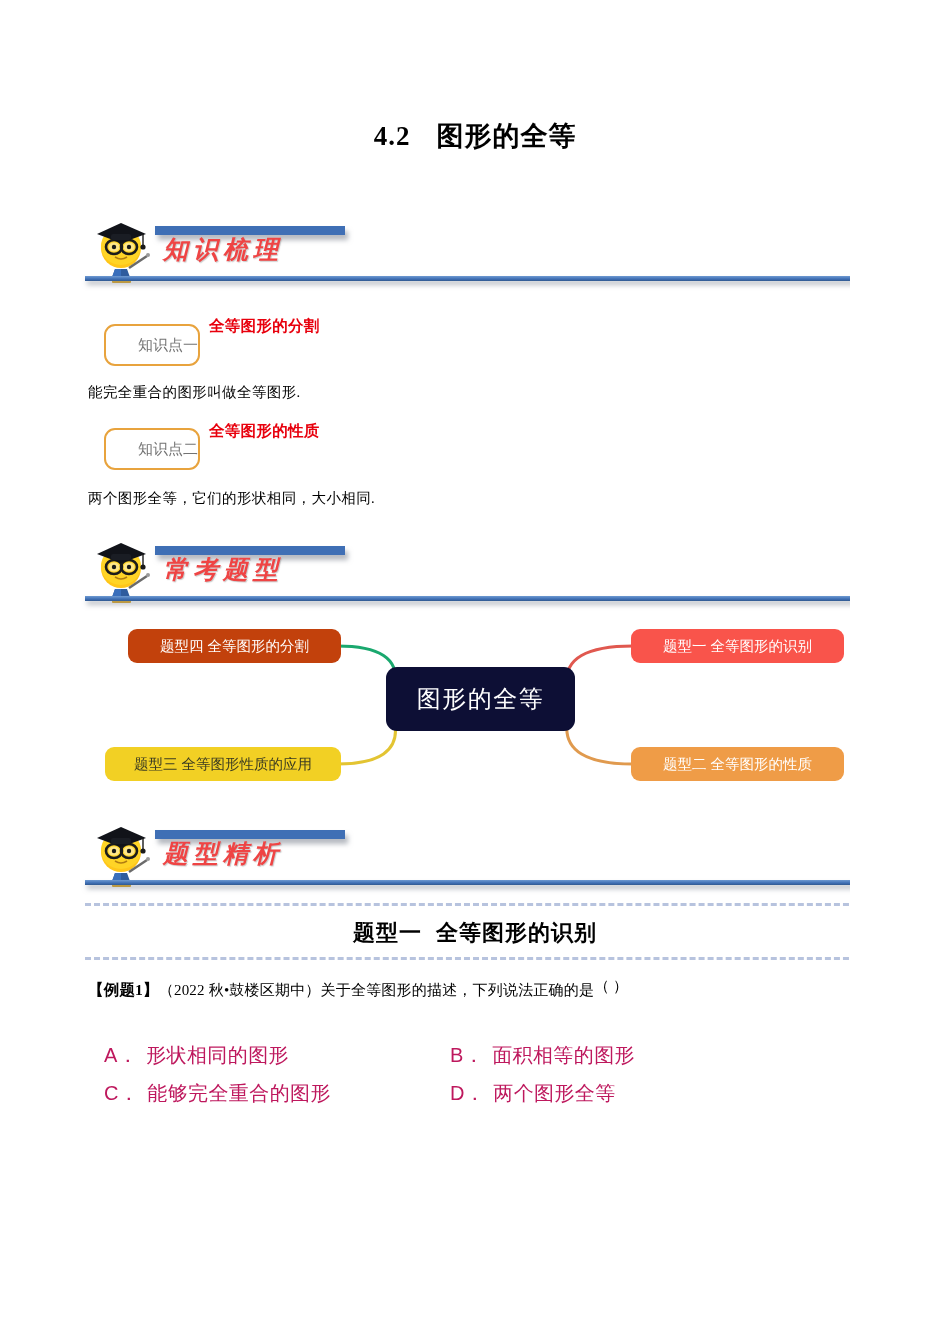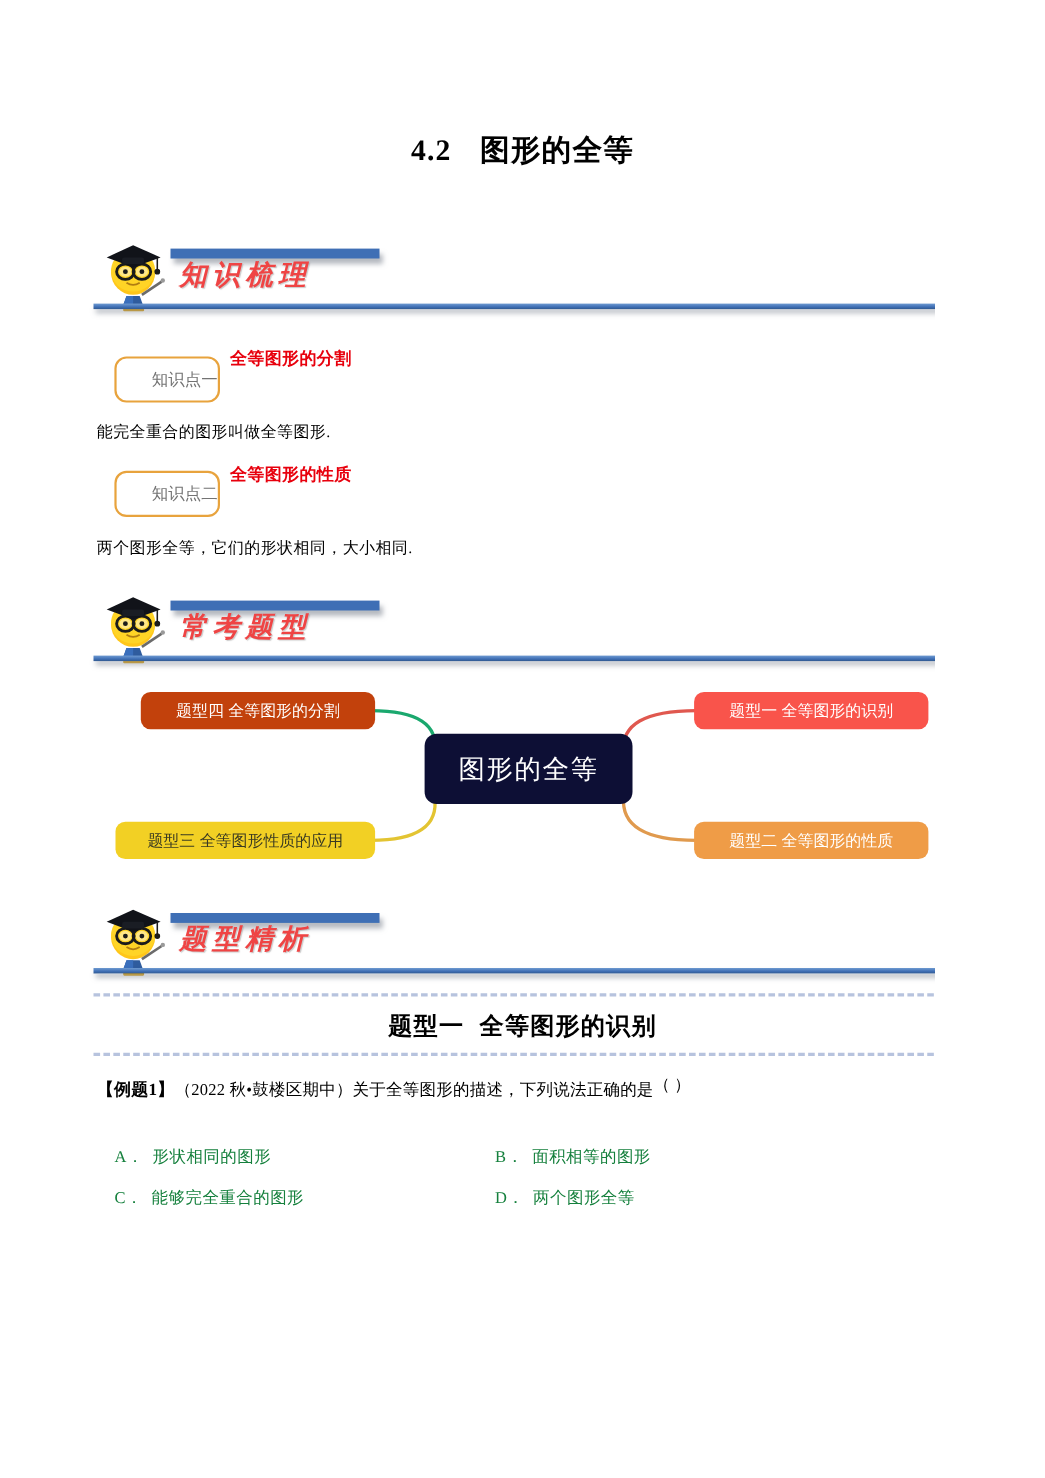--- a/index.html
+++ b/index.html
@@ -183,23 +183,23 @@
   }
   .example-line .tag { font-weight: bold; font-size: 15.5px; }
   .example-line .paren {
     font-size: 15px;
     position: relative;
     top: -4px;
     letter-spacing: 0;
   }
   .option {
     position: absolute;
-    font-family: Liberation Serif, serif;
-    font-size: 15px;
-    color: #15803d;
+    font-family: Liberation Sans, sans-serif;
+    font-size: 20px;
+    color: #be185d;
     letter-spacing: 0.4px;
   }
   .option .lbl { margin-right: 8px; }
 </style>
 </head>
 <body>
 
 <div class="page">
 
   <div class="doc-title">

